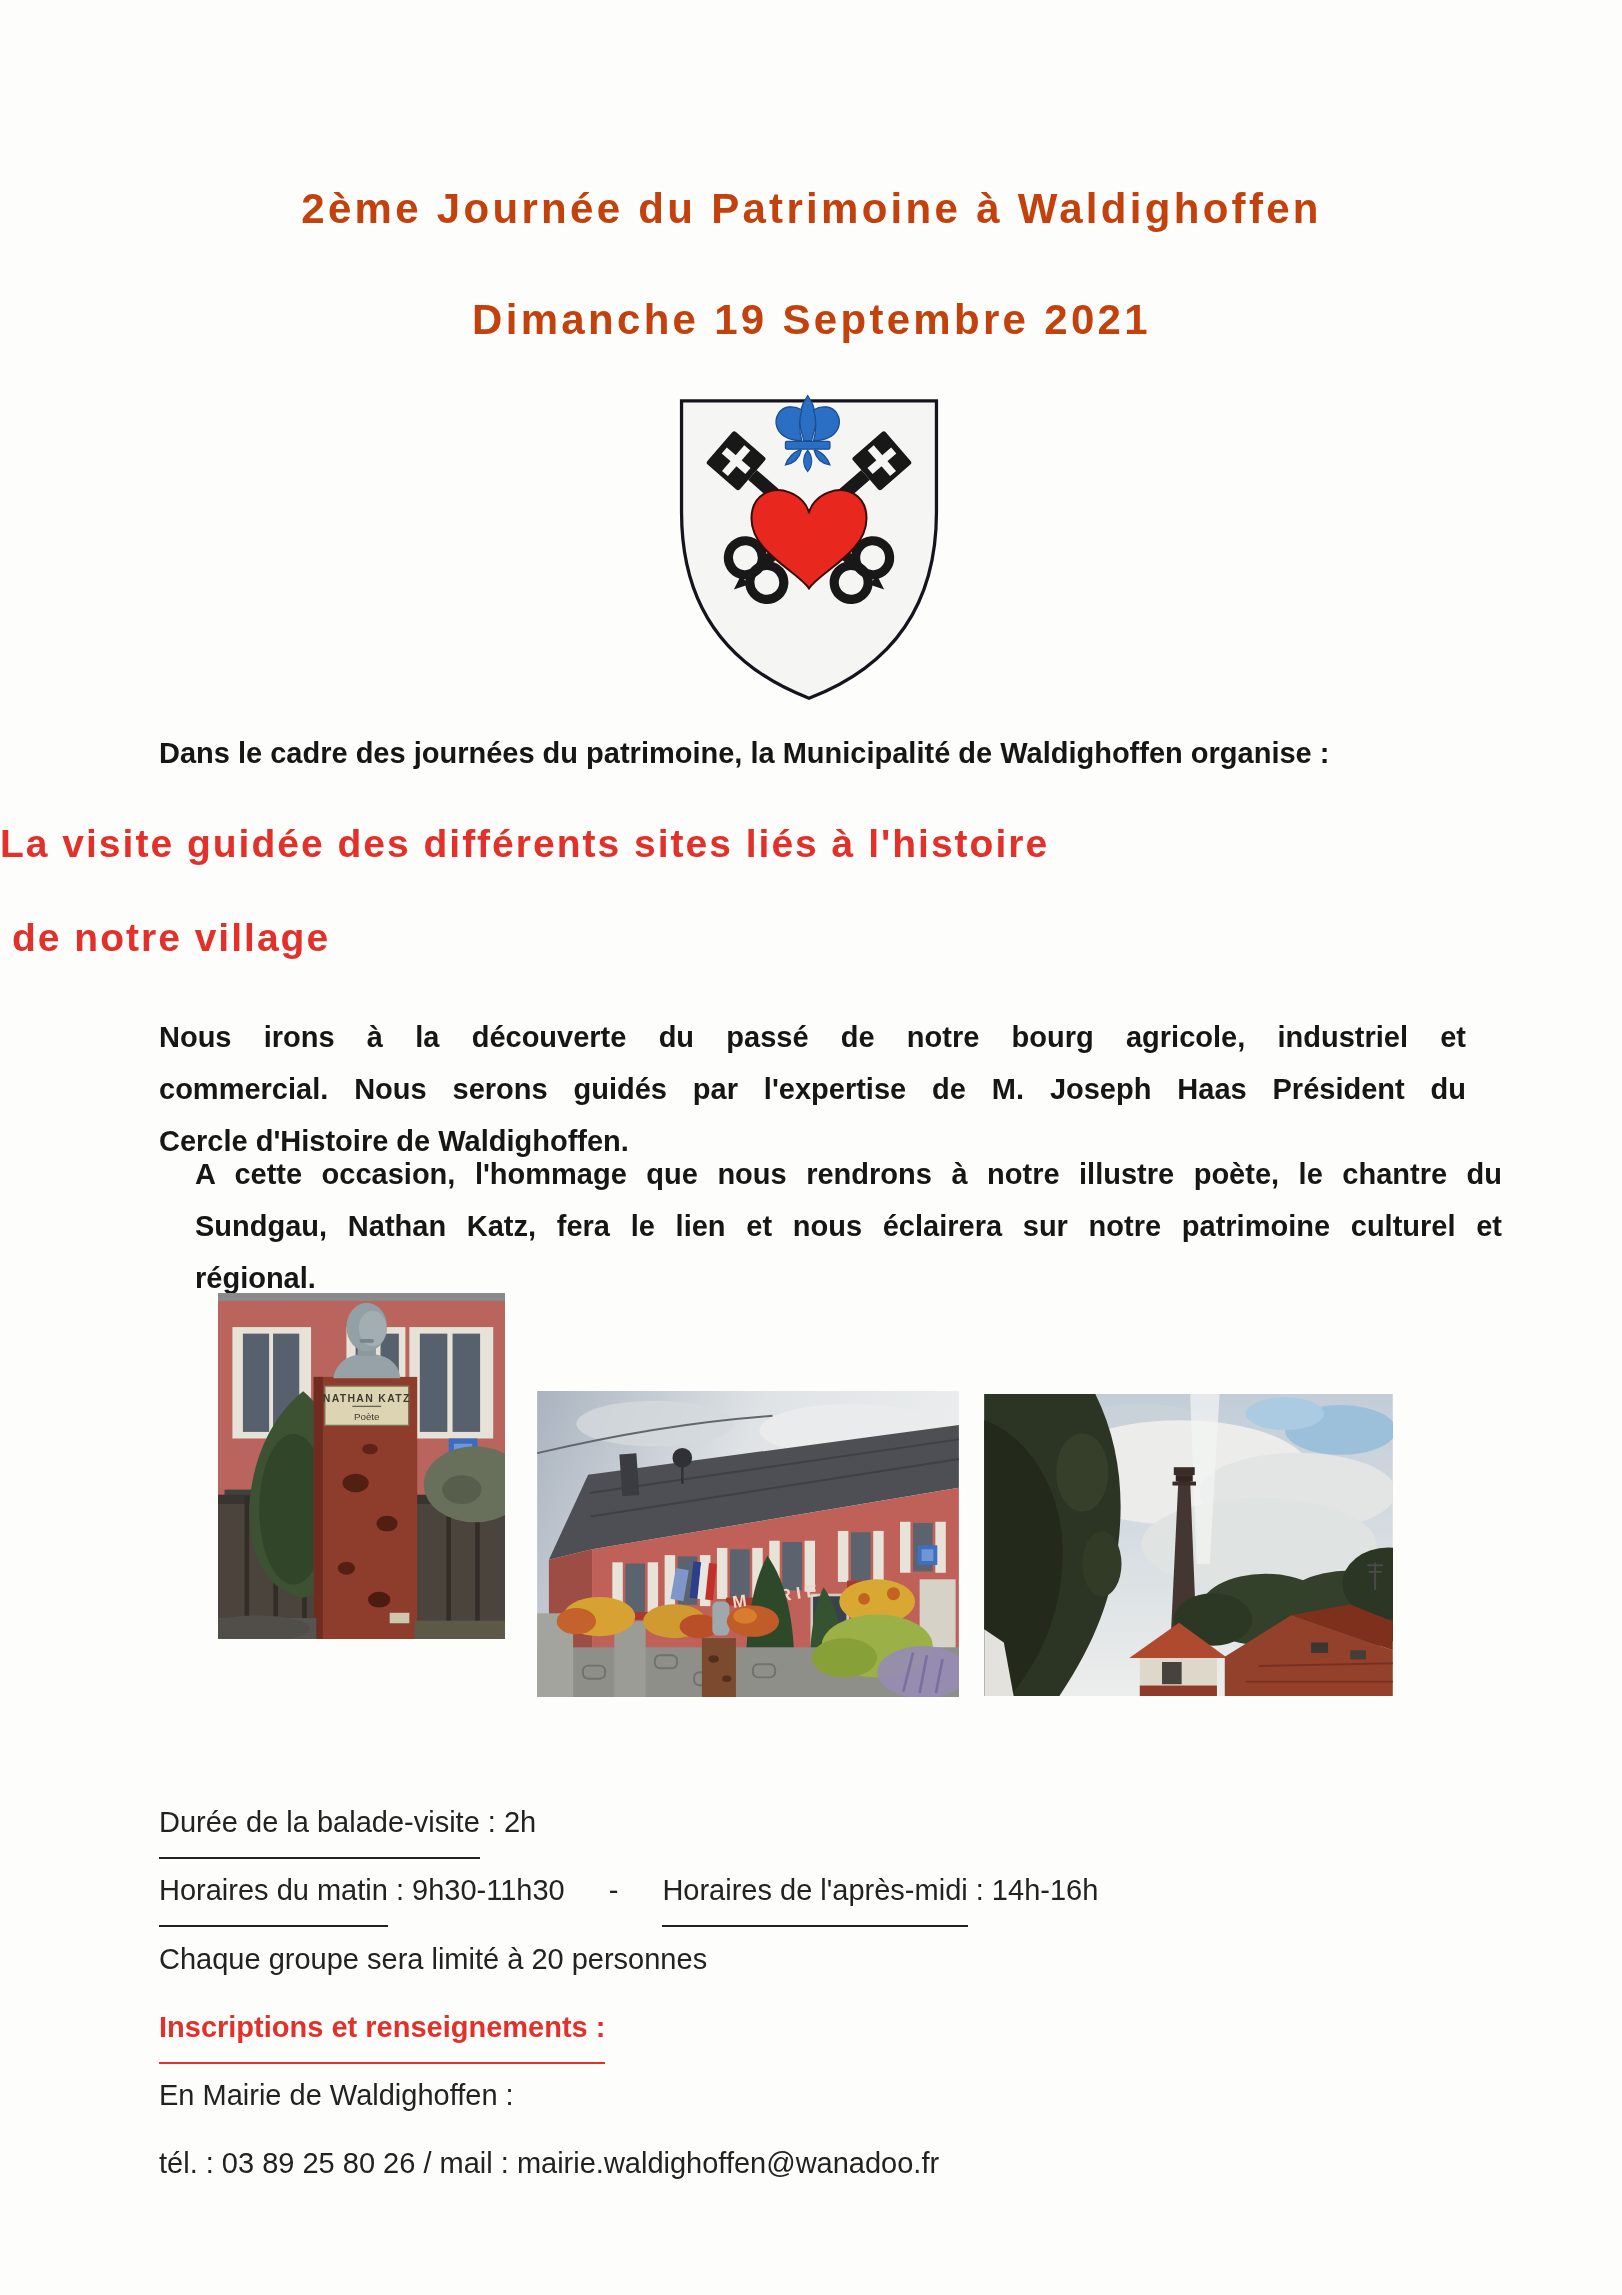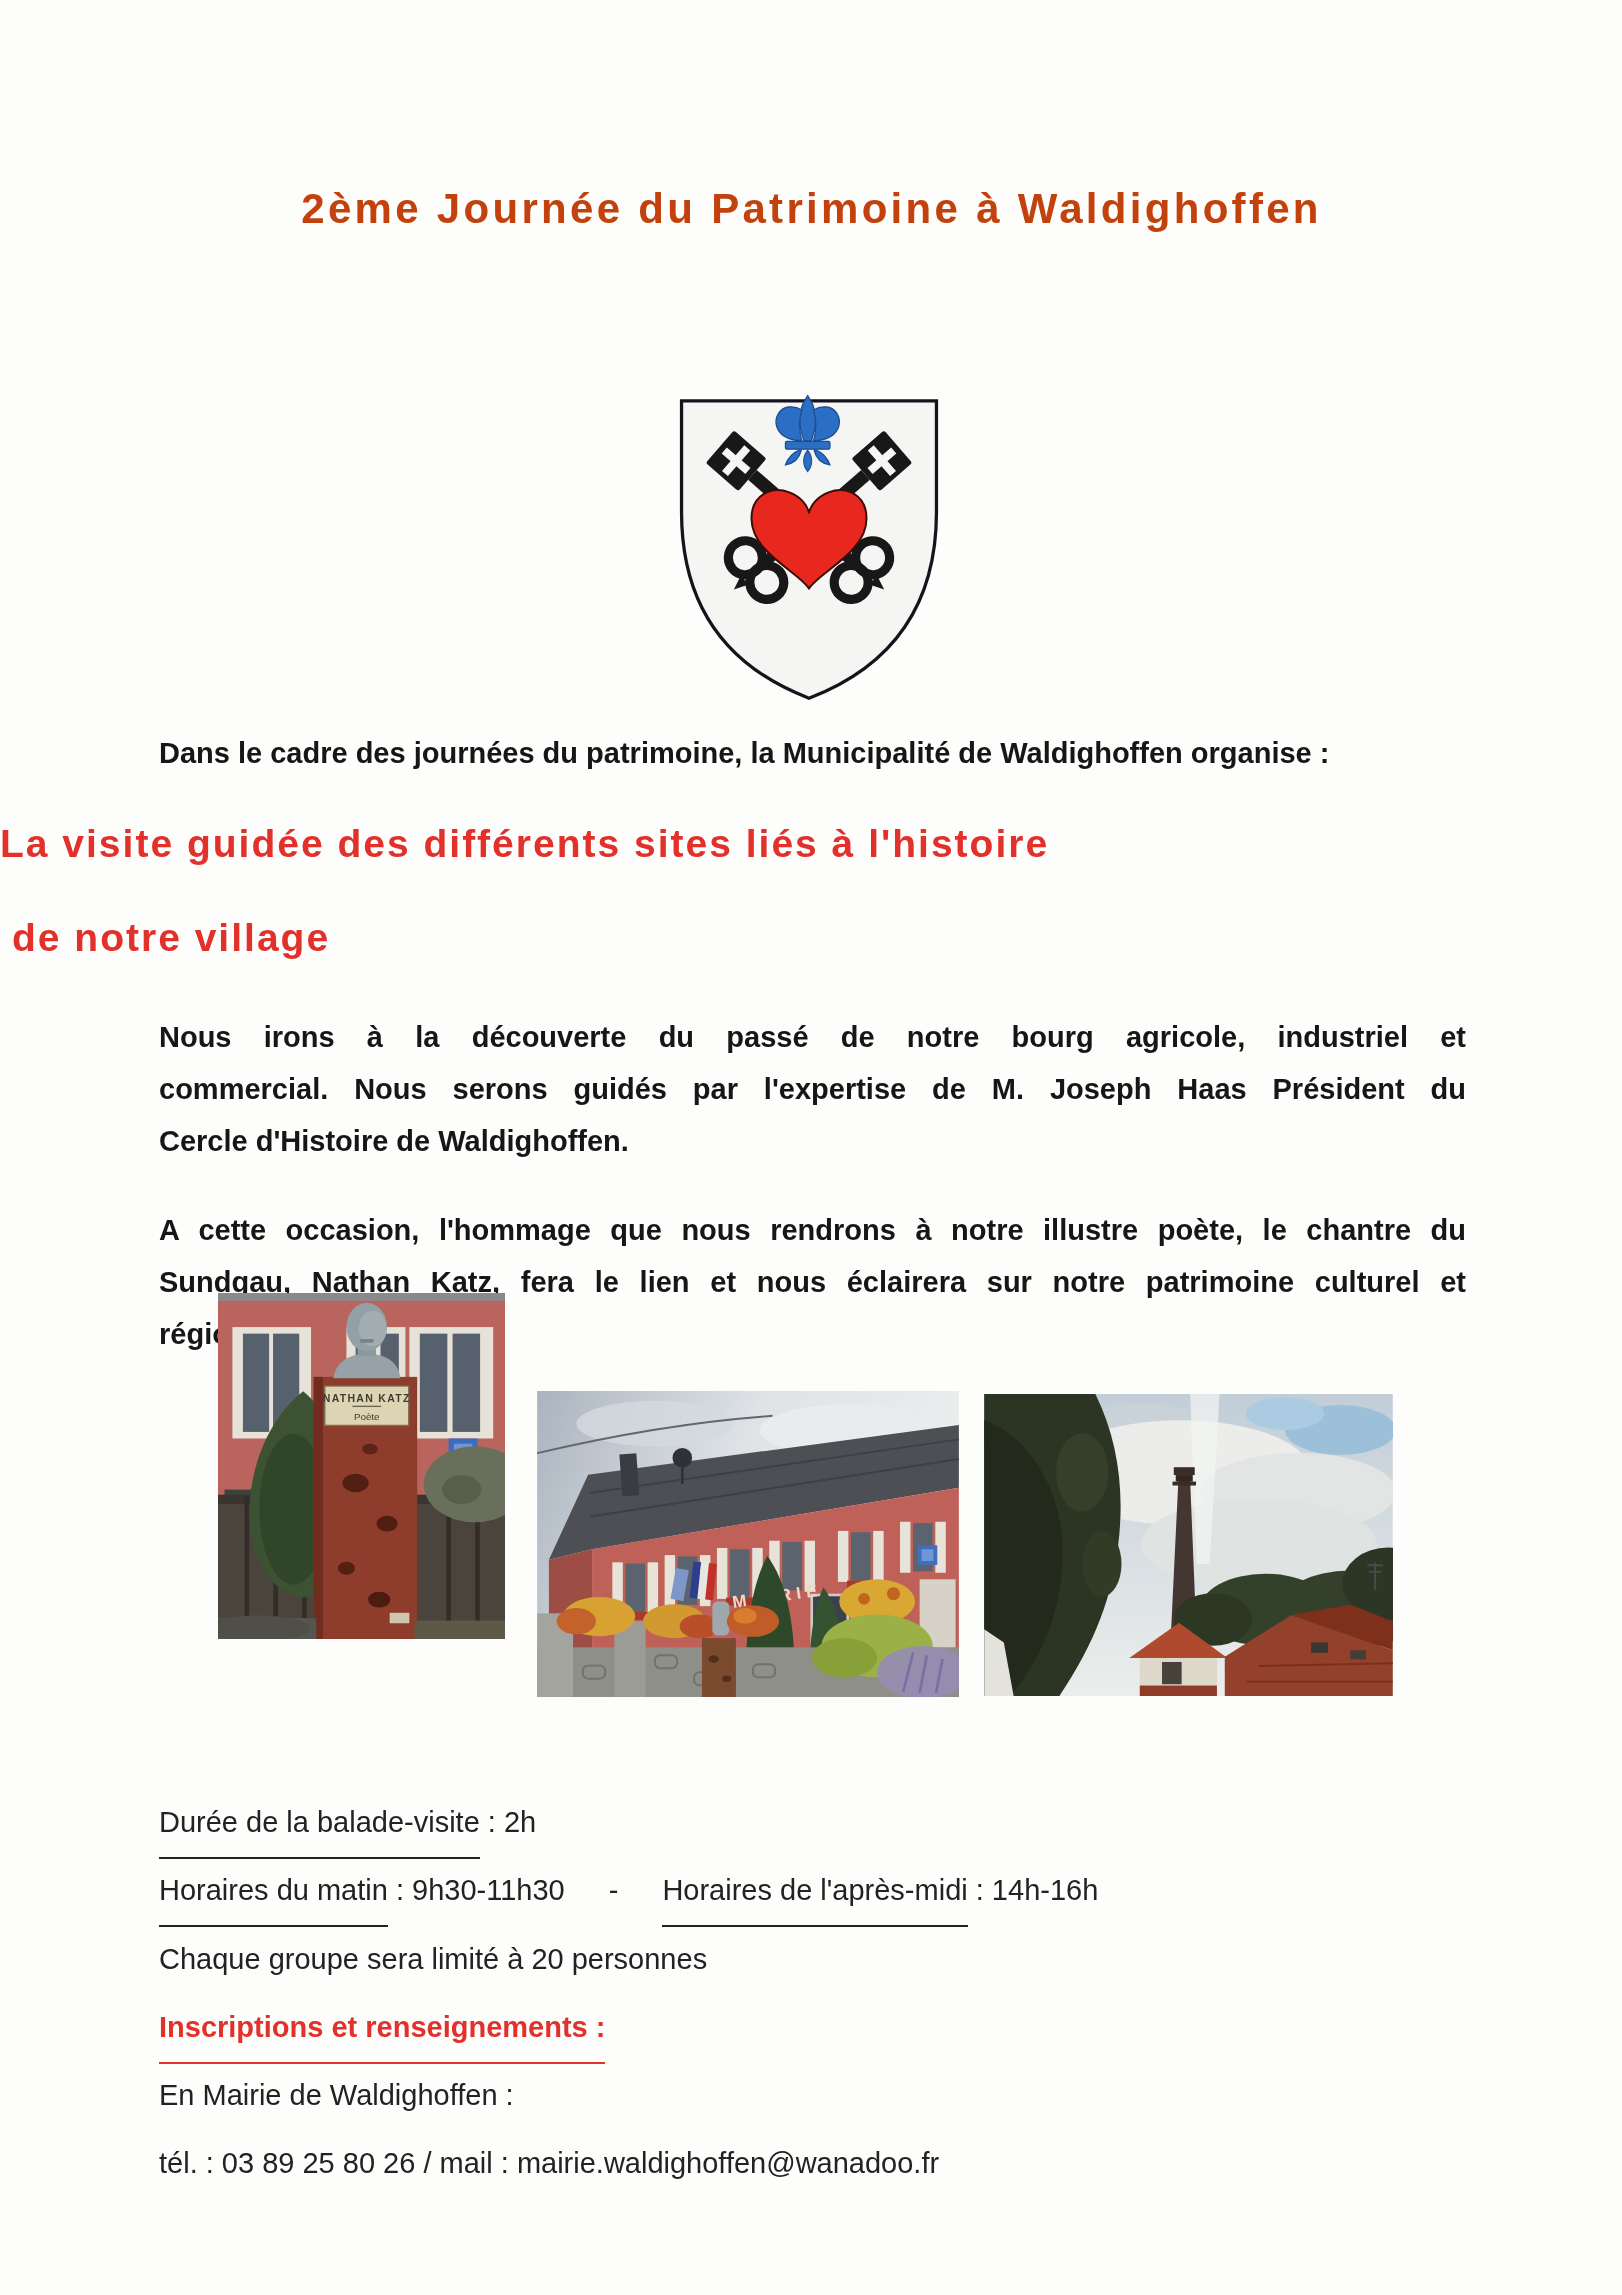--- a/index.html
+++ b/index.html
@@ -14,41 +14,42 @@
   .t2{top:296px;}
   .shield-wrap{position:absolute;left:675px;top:394px;width:268px;height:311px;}
   .intro{position:absolute;left:159px;top:737px;width:1309px;
          font-size:29px;font-weight:700;color:#161616;}
   .heading-red{position:absolute;left:0;right:0;top:822px;
                color:#e2302a;font-weight:700;font-size:39px;letter-spacing:2px;}
   .heading-red .hl2{margin-top:50px;margin-left:12px;}
   .para{position:absolute;left:159px;width:1307px;font-size:29px;font-weight:700;
         color:#161616;line-height:52px;}
   .p1{top:1011px;}
-  .p2{top:1204px;}
+  .p2{top:1148px;margin-left:36px;}
   .jline{text-align:justify;text-align-last:justify;text-justify:inter-word;}
   .photo{position:absolute;}
   .photo svg{display:block;}
   .dline{position:absolute;left:159px;font-size:29px;color:#222;line-height:38px;}
   .d1{top:1803px;}
   .d2{top:1871px;}
   .d3{top:1940px;}
   .d4{top:2008px;}
   .d5{top:2076px;}
   .d6{top:2144px;}
   .ul{border-bottom:2.6px solid currentColor;padding-bottom:19px;}
   .gap{display:inline-block;width:44px;}
   .red-bold{color:#e2302a;font-weight:700;}
 </style>
 </head>
 <body>
 
 <div class="page">
 
   <div class="title t1">2ème Journée du Patrimoine à Waldighoffen</div>
+  <div class="title t2">Dimanche 19 Septembre 2021</div>
 
   <div class="shield-wrap">
     <svg viewBox="0 0 410 475" width="268" height="311">
       <path d="M 10 10 L 400 10 L 400 180 C 400 320 335 415 205 465 C 75 415 10 320 10 180 Z" fill="#f5f5f3" stroke="#14141c" stroke-width="5"></path>
       <g fill="#181818">
         <g transform="translate(95,103) rotate(-49)">
           <rect x="-33" y="-35" width="66" height="66" rx="4"></rect>
           <rect x="-6" y="-26" width="12" height="48" fill="#f5f5f3"></rect>
           <rect x="-26" y="-8" width="52" height="12" fill="#f5f5f3"></rect>
           <rect x="-10" y="31" width="20" height="160"></rect>

